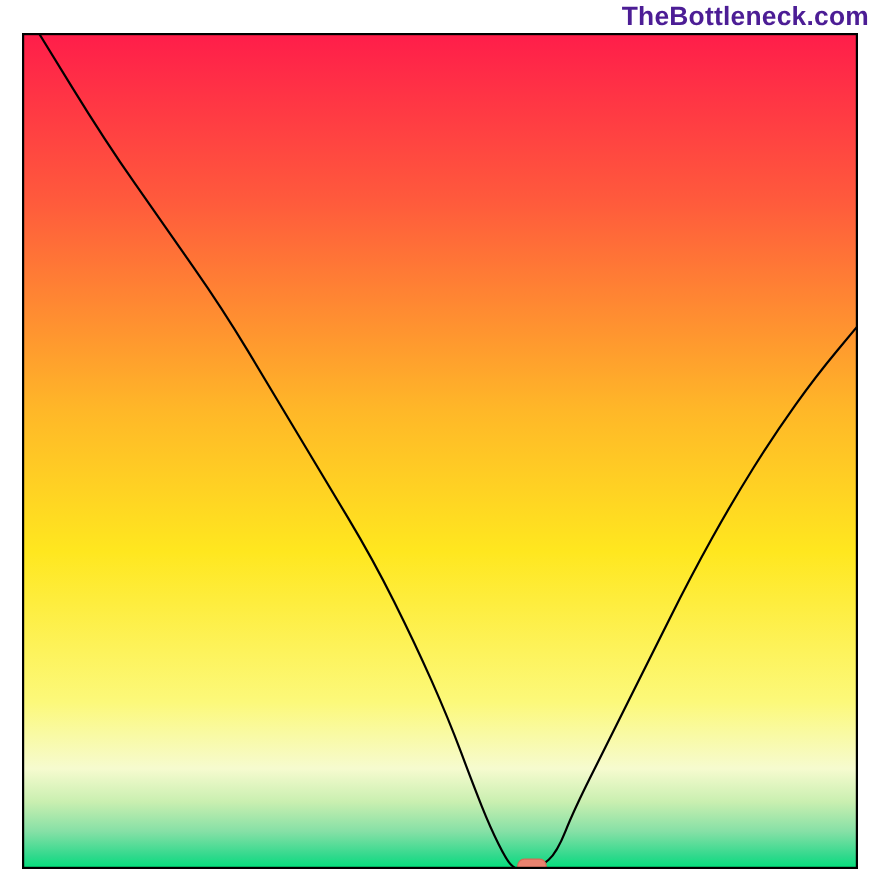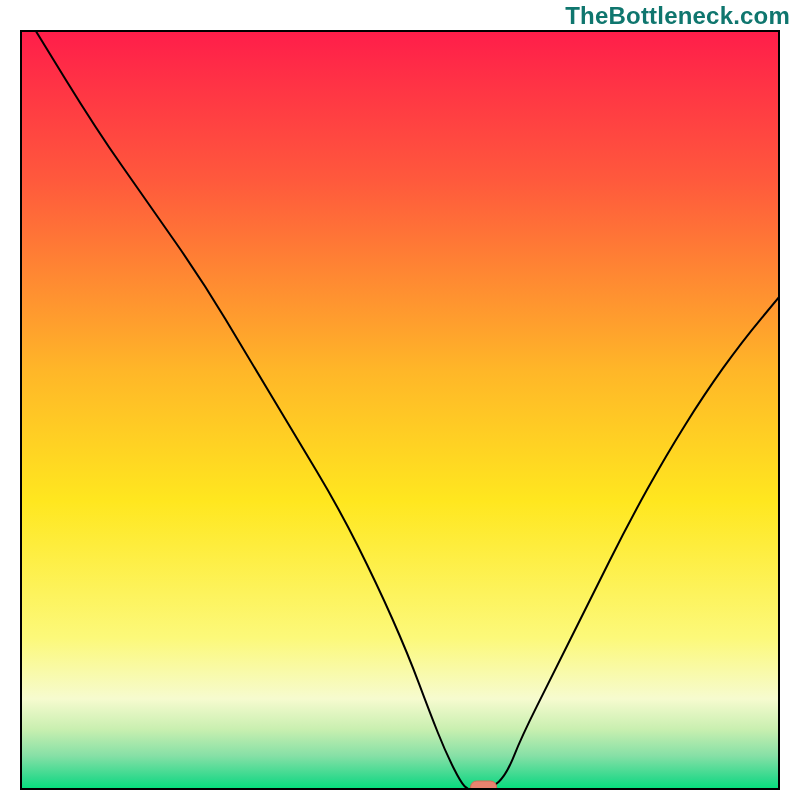--- a/index.html
+++ b/index.html
@@ -14,21 +14,21 @@
     position: relative;
     width: 800px;
     height: 800px;
   }
   .watermark {
     position: absolute;
     top: 2px;
     right: 10px;
     font-size: 24px;
     font-weight: bold;
-    color: #0f766e;
+    color: #4c1d95;
     letter-spacing: 0.2px;
     z-index: 10;
   }
   .plot-frame {
     position: absolute;
     left: 20px;
     top: 30px;
     width: 760px;
     height: 760px;
     box-sizing: border-box;

